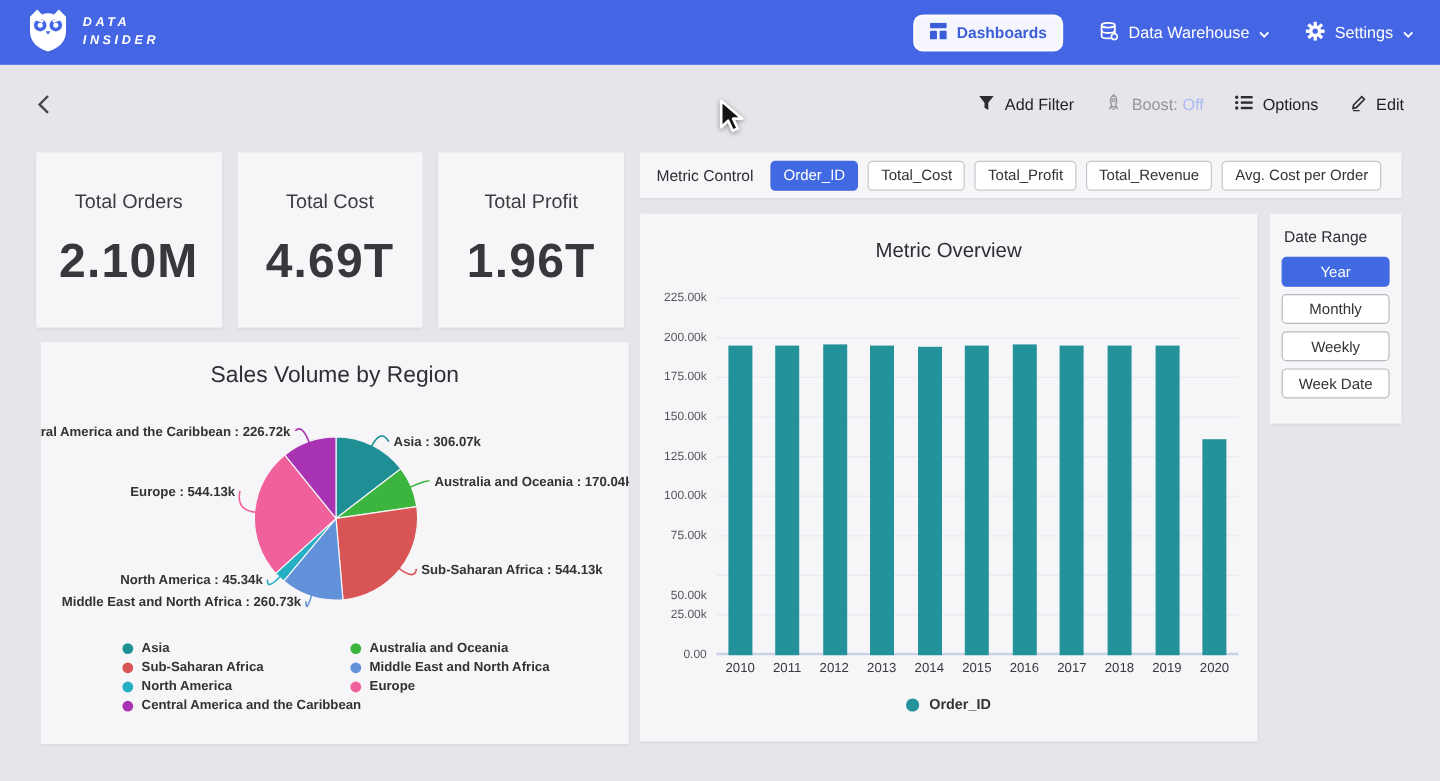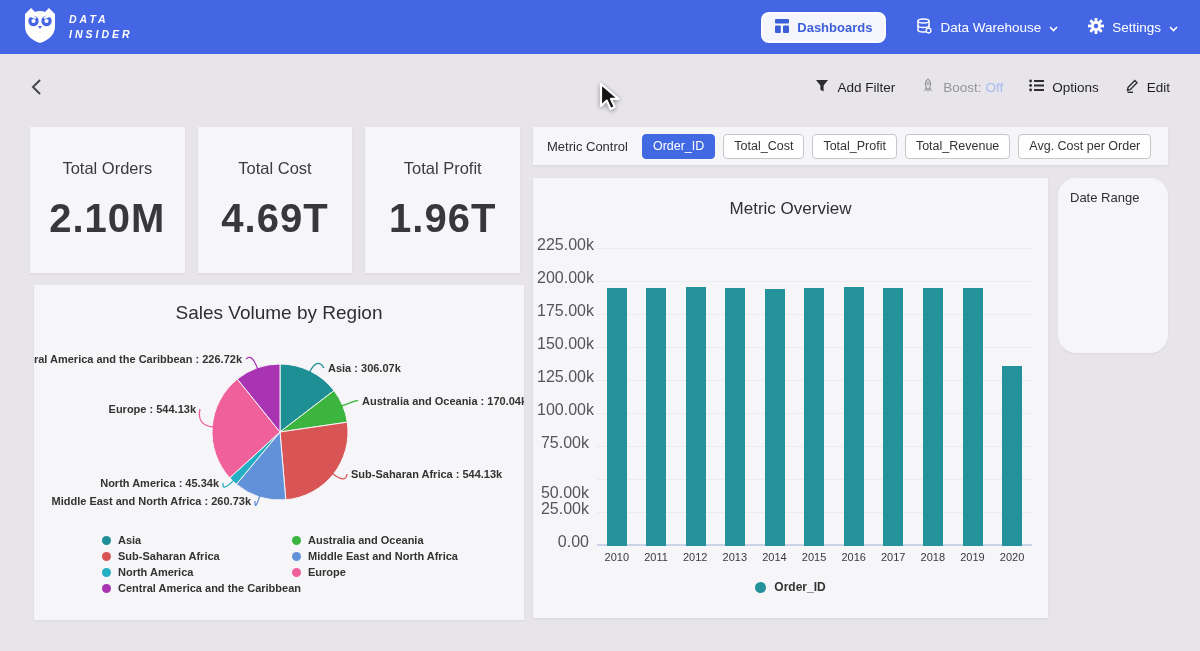--- a/index.html
+++ b/index.html
@@ -60,28 +60,28 @@
     background:#fff; border:1px solid #c6c6cc; border-radius:4px;
     font-size:12.5px; color:#333; cursor:pointer; white-space:nowrap;
   }
   .chip.selected { background:#4169e1; border-color:#4169e1; color:#fff; }
   
   .bar-card { left:533px; top:178px; width:515px; height:440px; }
   .bar-title { text-align:center; font-size:17px; color:#2f2f33; padding-top:21px; }
   .plot { position:absolute; left:64px; right:16px; top:58px; height:310px; }
   .gridline { position:absolute; left:0; right:0; height:1px; background:#eaeaef; }
   .gridline.zero { background:#c9d3e8; height:2px; }
-  .ytick { position:absolute; left:-60px; width:52px; text-align:right; font-size:16px; color:#55555a; }
+  .ytick { position:absolute; left:-60px; width:52px; text-align:right; font-size:10px; color:#55555a; }
   .bars { position:absolute; left:0; right:0; top:0; bottom:0; display:flex; justify-content:space-around; align-items:flex-end; }
   .bar { width:20px; background:#24929b; cursor:pointer; }
   .xlabels { position:absolute; left:64px; right:16px; top:373px; display:flex; justify-content:space-around; font-size:11px; color:#3a3a3e; }
   .bar-legend { position:absolute; left:0; right:0; top:402px; display:flex; justify-content:center; align-items:center; gap:8px; font-size:12px; font-weight:bold; color:#333; cursor:pointer; }
   .bar-legend-dot { width:11px; height:11px; border-radius:50%; background:#24929b; }
   
-  .dr-card { left:1058px; top:178px; width:110px; height:175px; padding:12px 10px;border-radius:18px; }
+  .dr-card { left:1058px; top:178px; width:110px; height:175px; padding:12px 10px; }
   .dr-label { font-size:13px; color:#2f2f33; margin:0 0 9px 2px; }
   .dr-btn {
     display:block; width:100%; height:25px; margin-bottom:6px;
     background:#fff; border:1px solid #b9b9c0; border-radius:4px;
     font-size:12.5px; color:#333; font-family:"Liberation Sans",sans-serif; cursor:pointer;
   }
   .dr-btn.selected { background:#4169e1; border-color:#4169e1; color:#fff; }
   
   .cursor { position:absolute; left:597px; top:82px; z-index:50; pointer-events:none; filter:drop-shadow(0 1px 2px rgba(0,0,0,.4)); }
 </style>
@@ -349,19 +349,25 @@
       <span>2020</span>
     </div>
   <div class="bar-legend">
     <span class="bar-legend-dot"></span>
     <span>Order_ID</span>
   </div>
 </div>
 
 <div class="card dr-card">
   <div class="dr-label">Date Range</div>
+  <div id="dr-buttons">
+      <button class="dr-btn selected">Year</button>
+      <button class="dr-btn">Monthly</button>
+      <button class="dr-btn">Weekly</button>
+      <button class="dr-btn">Week Date</button>
+    </div>
 </div>
 
 <div class="cursor">
   <svg width="26" height="30" viewBox="0 0 26 30">
     <path d="M4 2 L4 24 L9.8 18.6 L13.6 27 L17.8 25.1 L13.9 16.9 L21.5 16.9 Z" fill="#141414" stroke="#ffffff" stroke-width="2.2" stroke-linejoin="round"></path>
   </svg>
 </div>
 
 </body></html>

